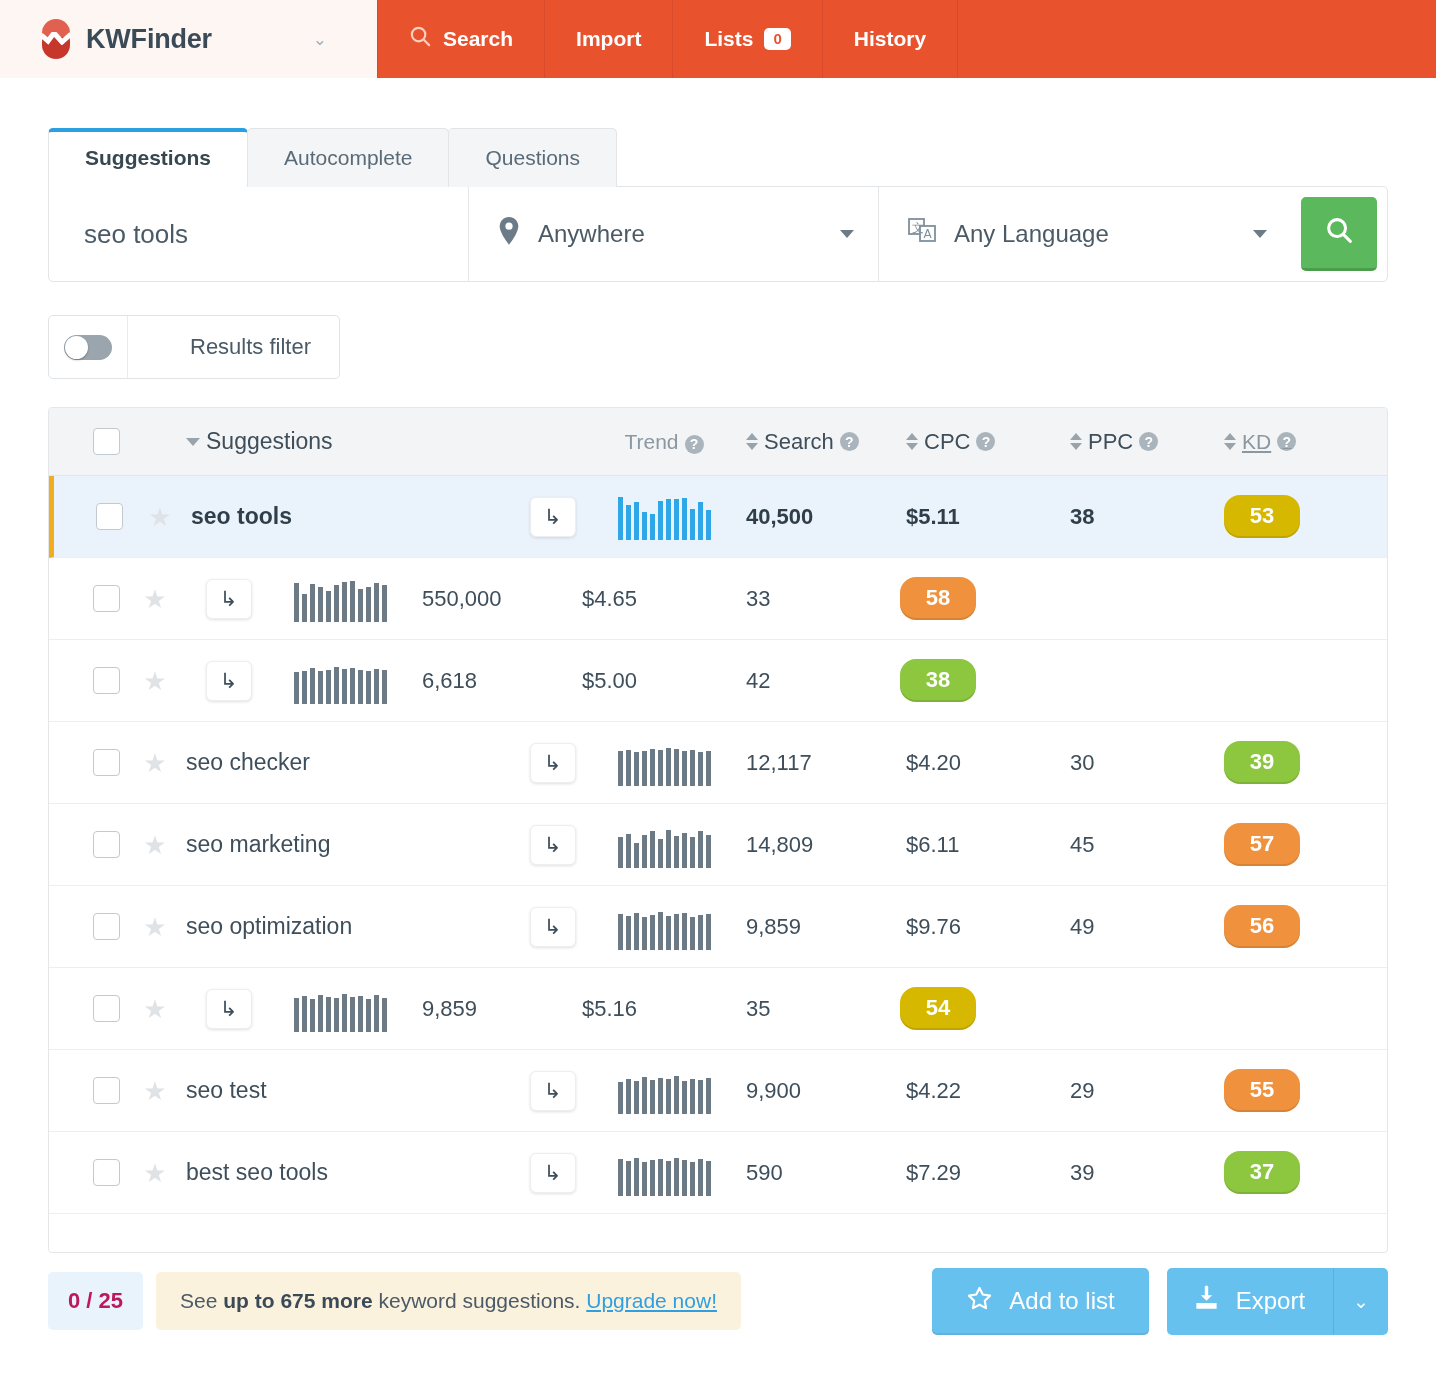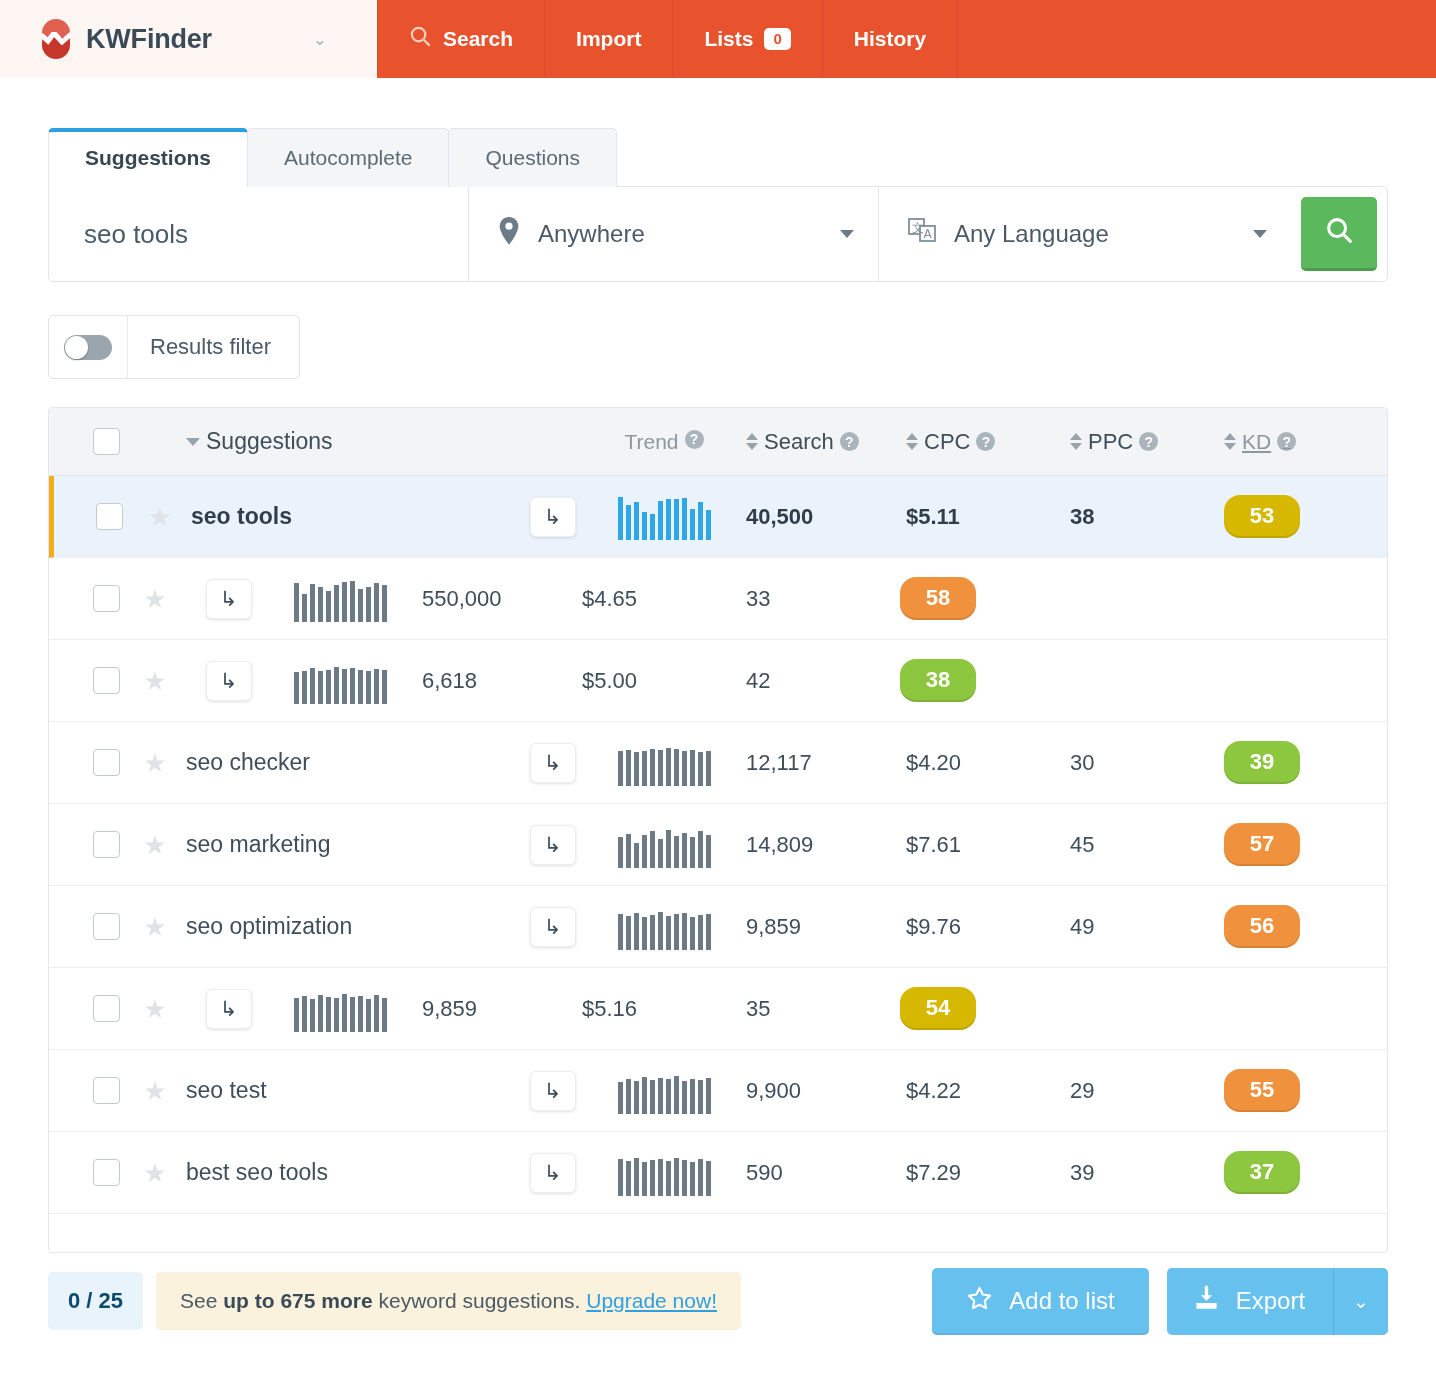--- a/index.html
+++ b/index.html
@@ -176,20 +176,21 @@
   }
 
   .filterbar {
     margin-top: 33px;
     display: inline-flex;
     align-items: stretch;
     border: 1px solid #e0e4e7;
     border-radius: 5px;
     background: #ffffff;
     overflow: hidden;
+    gap: 40px;
   }
   .toggle-cell {
     display: flex;
     align-items: center;
     padding: 0 15px;
     border-right: 1px solid #e8ebed;
   }
   .toggle {
     width: 48px; height: 25px;
     border-radius: 13px;
@@ -330,21 +331,21 @@
   
   .footer {
     display: flex;
     align-items: center;
     padding: 0 48px;
     height: 96px;
     background: #ffffff;
   }
   .quota {
     background: #e8f3fc;
-    color: #0c4a6e;
+    color: #be185d;
     font-size: 22px;
     font-weight: bold;
     border-radius: 5px;
     padding: 16px 20px;
   }
   .upsell {
     margin-left: 13px;
     background: #fbf2de;
     border-radius: 5px;
     padding: 17px 24px;
@@ -475,21 +476,21 @@
     <div class="thead">
       <div class="c-check">
         <span class="chk"></span>
       </div>
       <div class="c-star"></div>
       <div class="c-kw th-cell">
         <span class="tri-down"></span>
         <span>Suggestions</span>
       </div>
       <div class="c-arrow"></div>
-      <div class="c-trend th-cell" style="align-items:flex-start;height:auto;padding:0;justify-content:center">
+      <div class="c-trend th-cell" style="align-items:flex-end;height:auto;padding:0;justify-content:center">
         <span>Trend</span>
         <span class="help">?</span>
       </div>
       <div class="c-search th-cell">
         <span class="sortarrows">
             <i class="up"></i>
             <i class="dn"></i>
           </span>
         <span>Search</span>
         <span class="help">?</span>
@@ -667,21 +668,21 @@
               <i style="height:28.080000000000002px"></i>
               <i style="height:37.44px"></i>
               <i style="height:31.200000000000003px"></i>
               <i style="height:34.32px"></i>
               <i style="height:30.16px"></i>
               <i style="height:36.4px"></i>
               <i style="height:32.24px"></i>
             </span>
           </div>
           <div class="c-search">14,809</div>
-          <div class="c-cpc">$7.61</div>
+          <div class="c-cpc">$6.11</div>
           <div class="c-ppc">45</div>
           <div class="c-kd"><span class="kd" style="background:#f0923d">57</span></div>
         </div>
         <div class="row">
           <div class="c-check">
             <span class="chk"></span>
           </div>
           <div class="c-star">
             <span class="star">★</span>
           </div>

